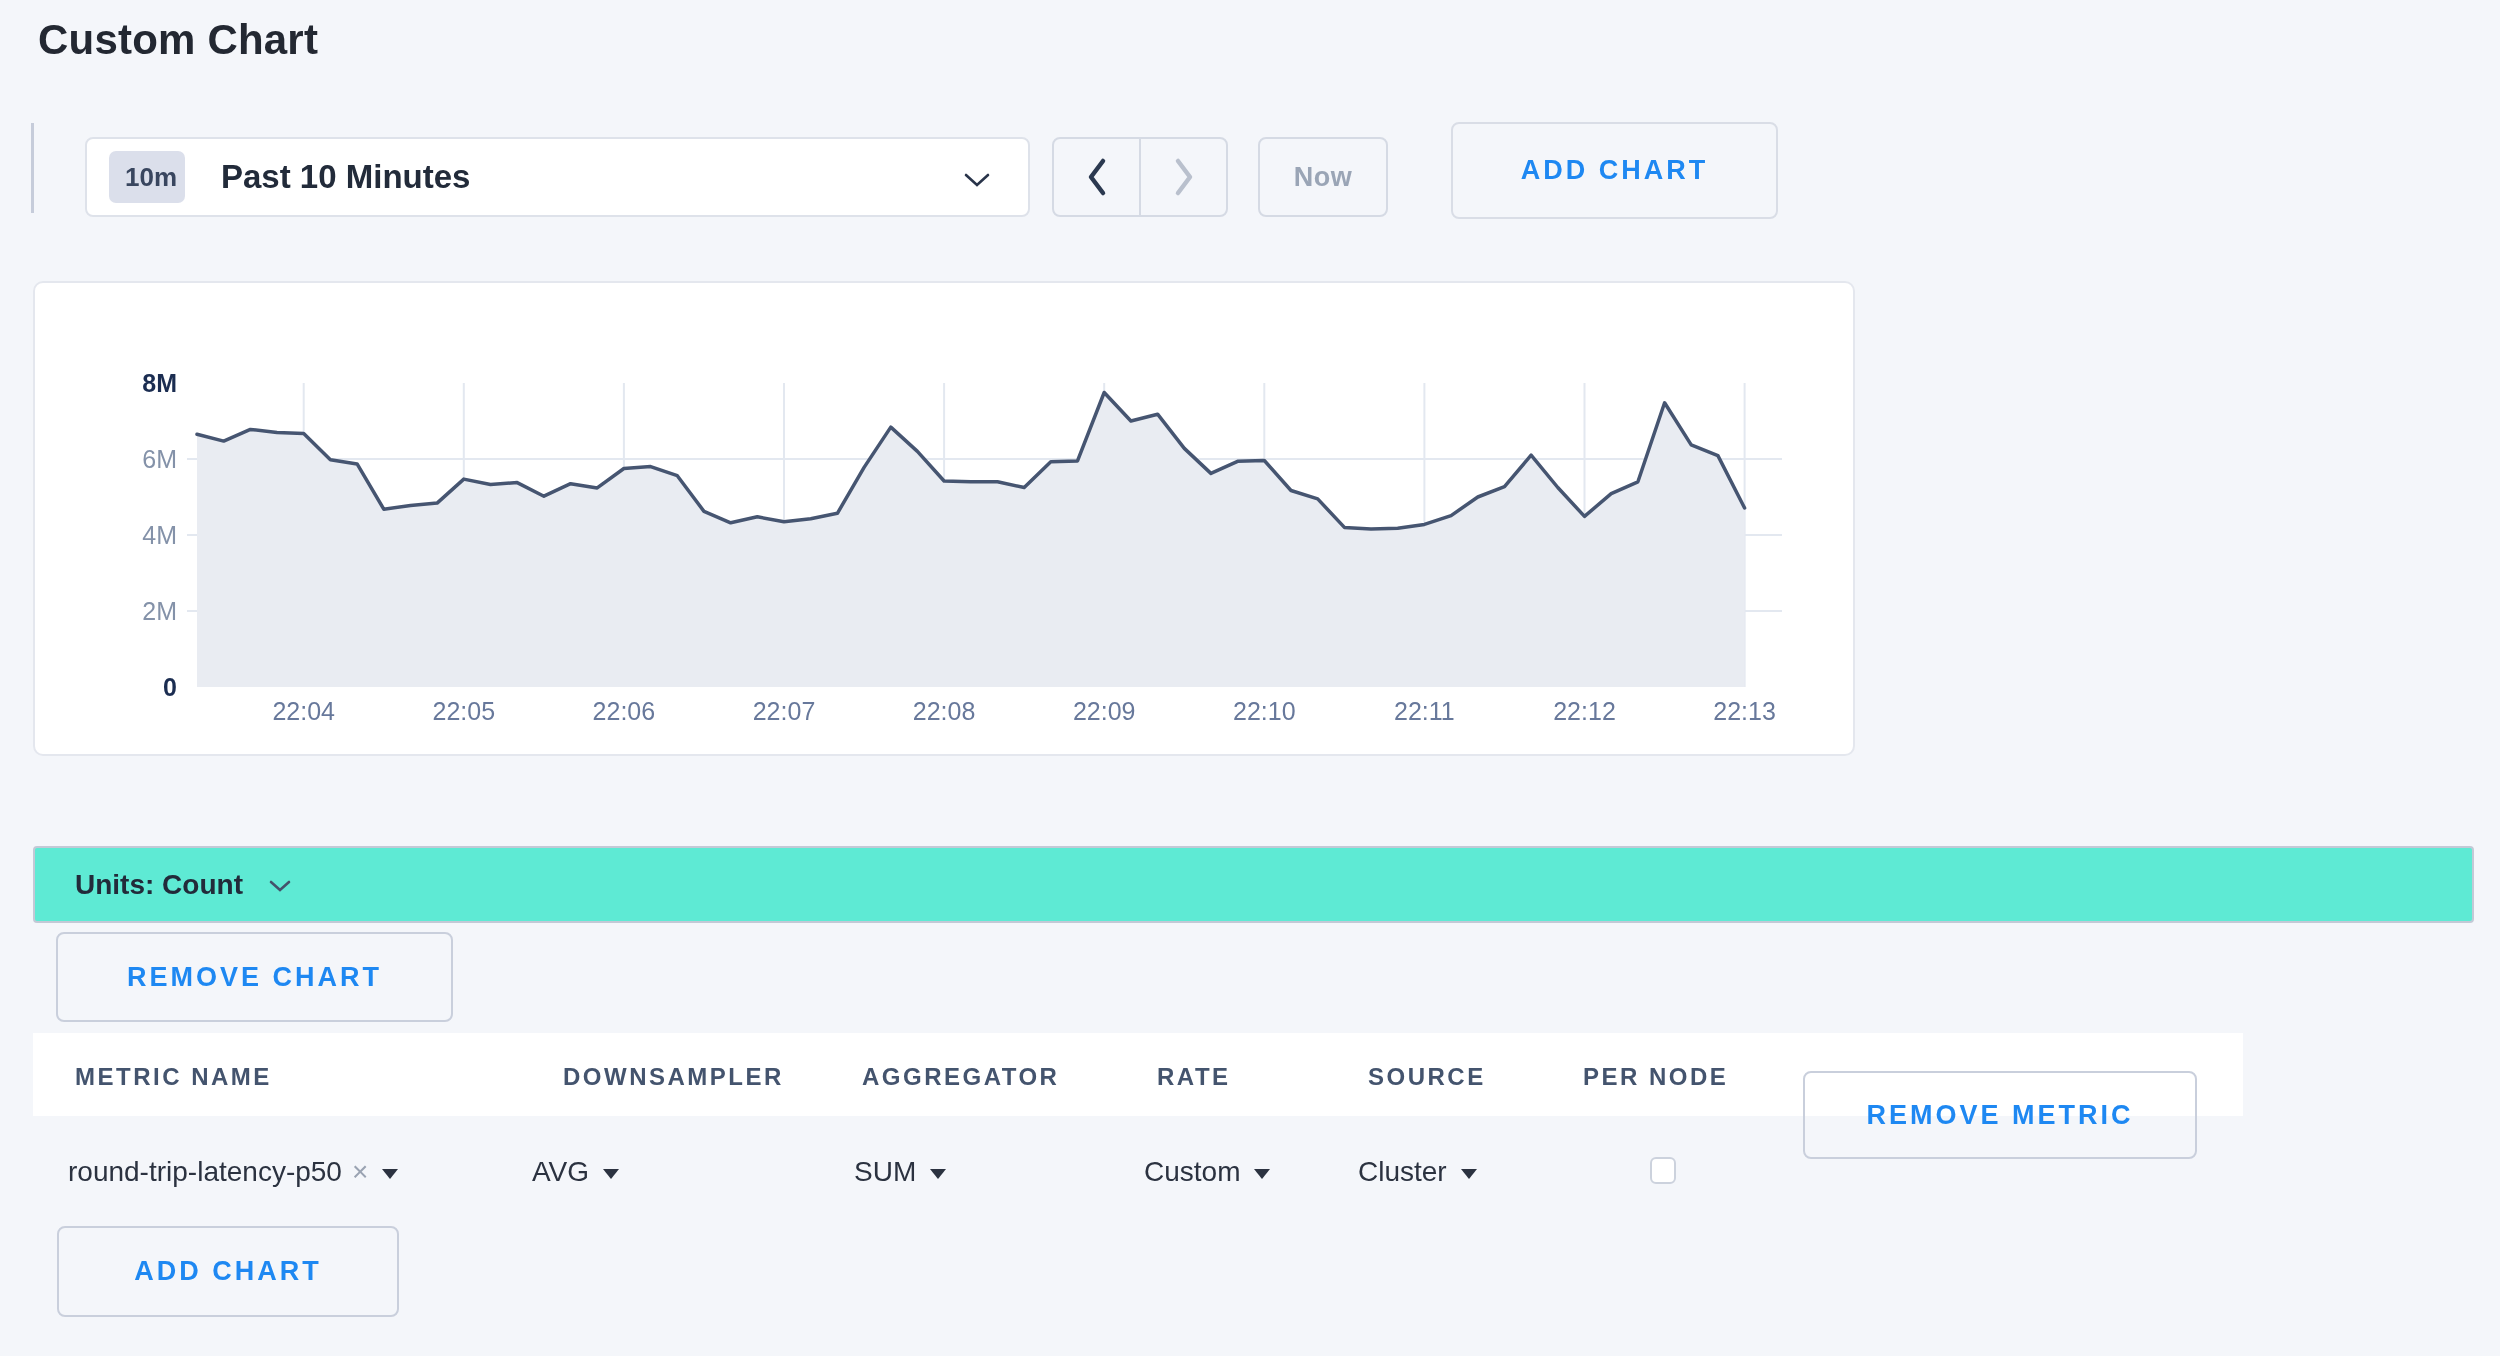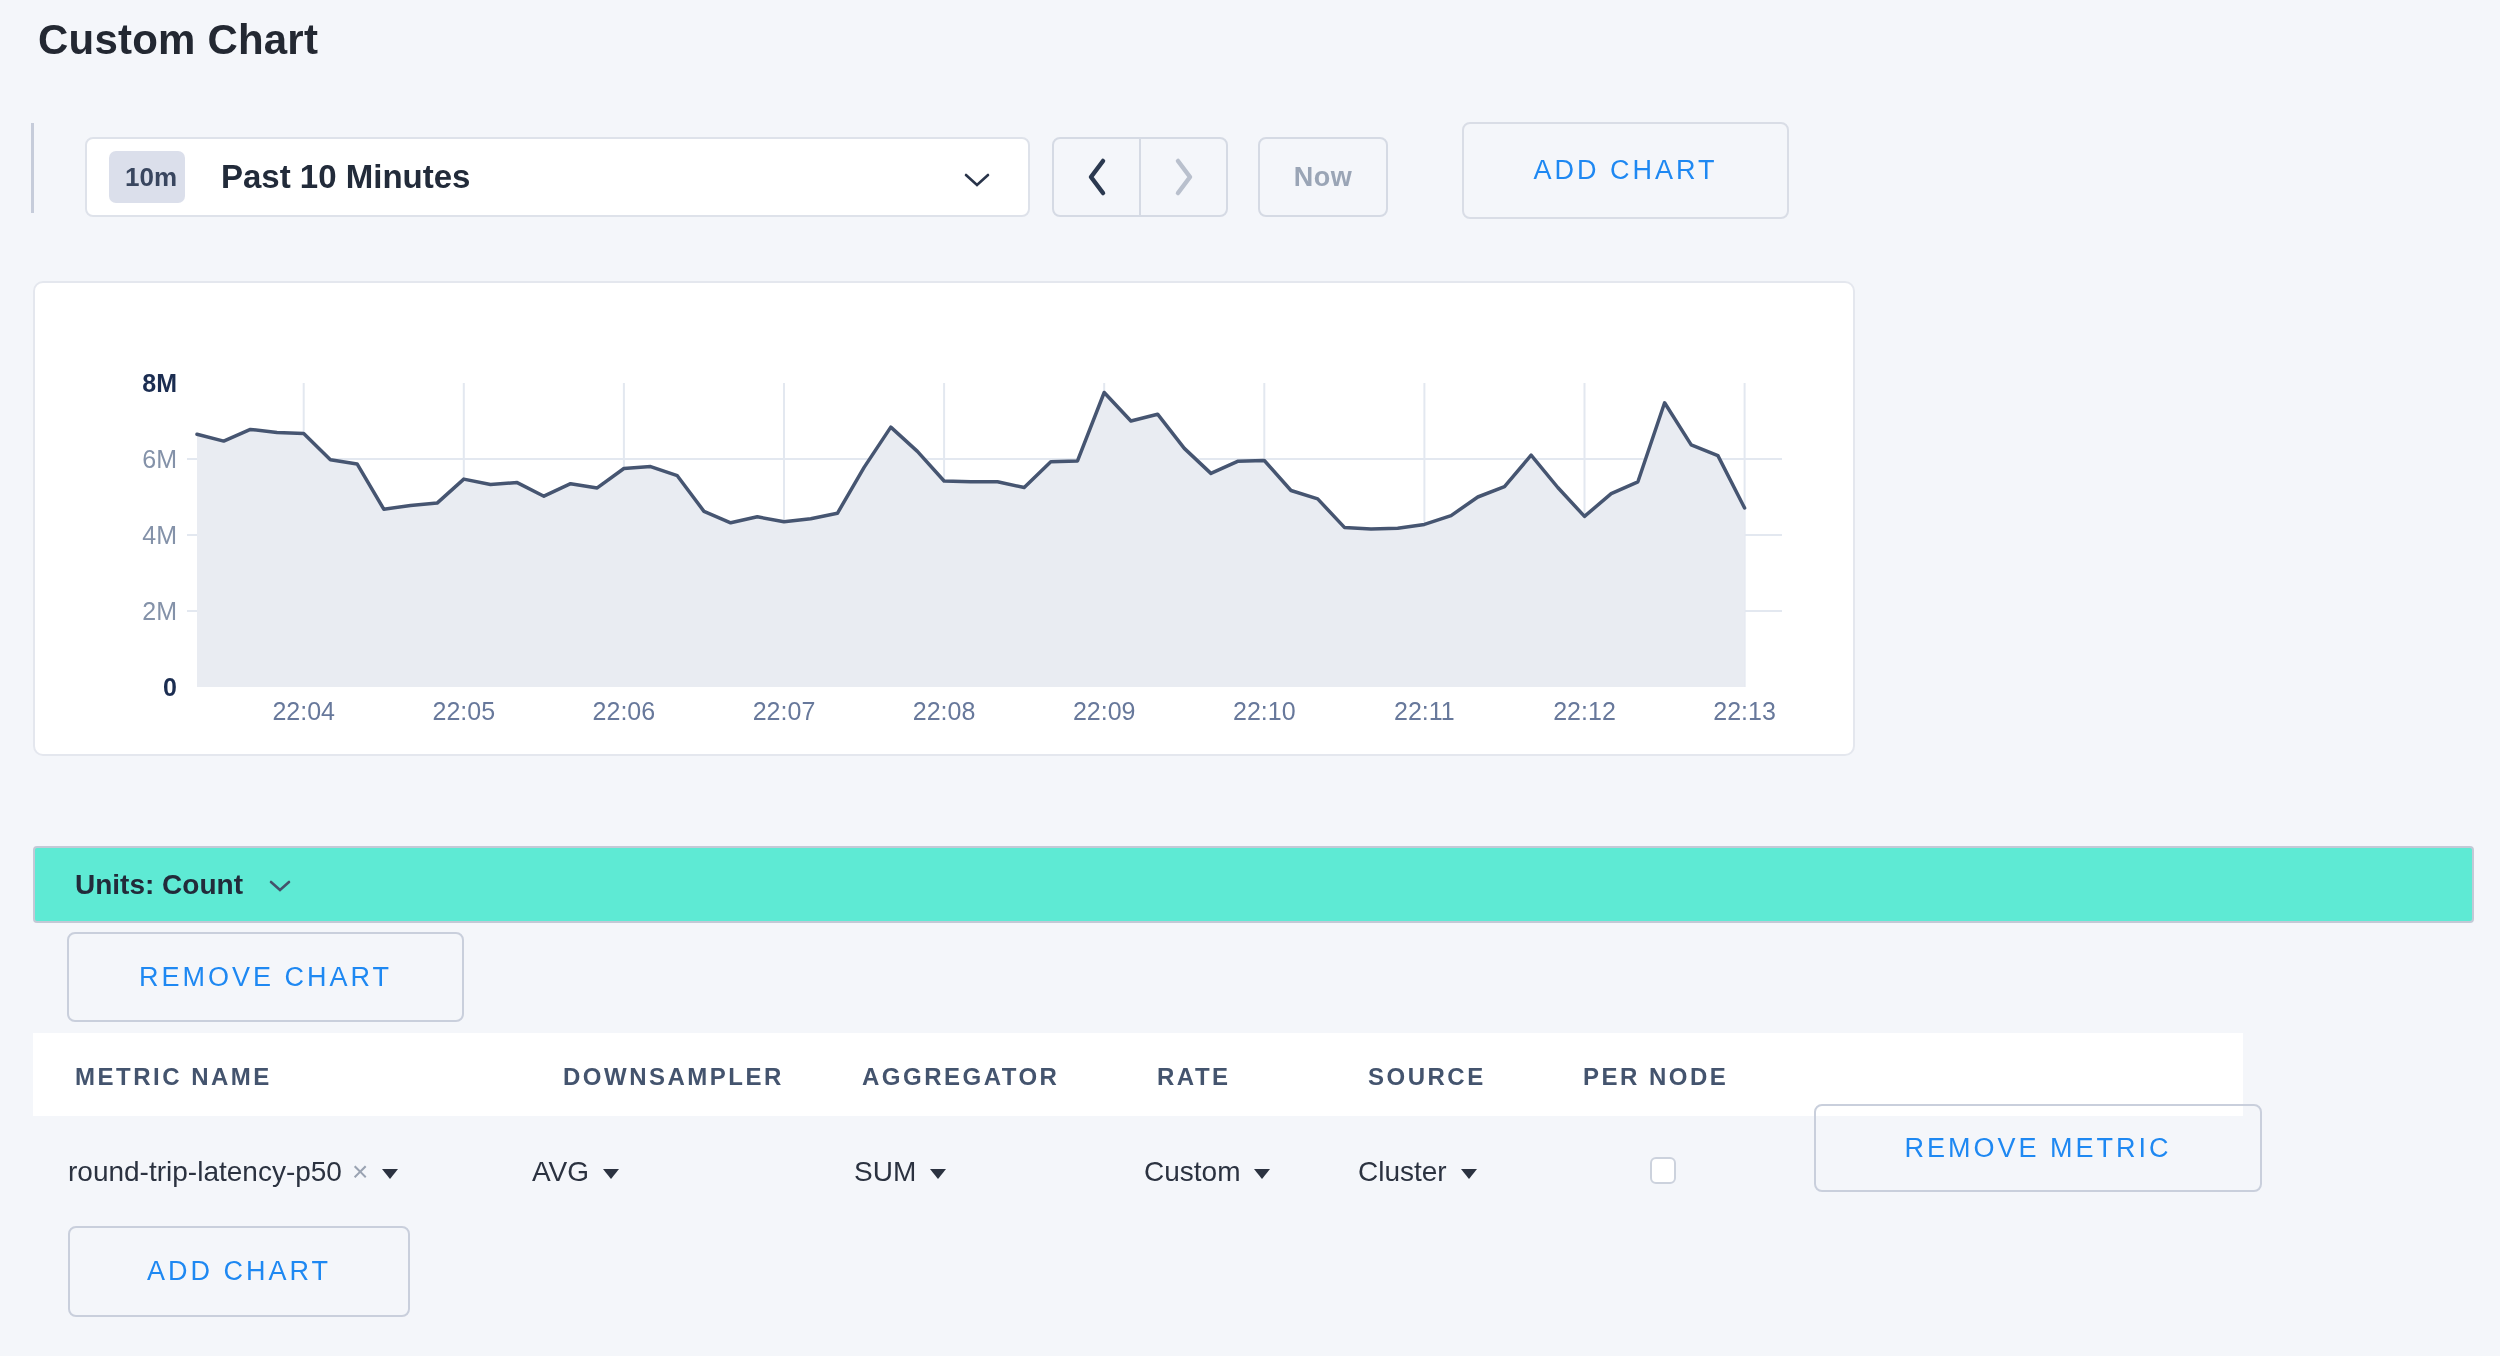--- a/index.html
+++ b/index.html
@@ -25,21 +25,21 @@
          border:2px solid #d5dae4;border-radius:8px;box-sizing:border-box;display:flex;}
   .pager-btn{flex:1;display:flex;align-items:center;justify-content:center;
              background:none;border:none;padding:0;cursor:pointer;}
   .pager-btn.prev{border-right:2px solid #d5dae4;}
 
   .btn{display:flex;align-items:center;justify-content:center;background:none;
        border:2px solid #d5dae4;border-radius:8px;box-sizing:border-box;
        font-family:"Liberation Sans",sans-serif;cursor:pointer;}
   .now-btn{position:absolute;left:1247px;top:137px;width:130px;height:80px;
            font-size:27px;font-weight:600;color:#9aa5b6;letter-spacing:.5px;margin-left:11px;}
-  .blue-btn{color:#1e88f2;font-size:27px;font-weight:400;letter-spacing:3px;border-color:#c9cfdc;margin-left:11px;}
+  .blue-btn{color:#1e88f2;font-size:27px;font-weight:700;letter-spacing:3px;border-color:#c9cfdc;}
   .add-chart-btn{position:absolute;left:1451px;top:122px;width:327px;height:97px;border-color:#d9dde6;}
 
   
   .chart-card{position:absolute;left:33px;top:281px;width:1822px;height:475px;
               background:#fff;border:2px solid #e4e7ee;border-radius:10px;box-sizing:border-box;}
   .chart-card svg{position:absolute;left:0;top:0;}
   .grid{stroke:#e3e8f0;stroke-width:2;}
   .area{fill:#e9ecf2;}
   .dataline{fill:none;stroke:#465571;stroke-width:3.5;stroke-linejoin:round;stroke-linecap:round;}
   .ylbl{fill:#8492a9;font-size:25px;}
@@ -63,21 +63,21 @@
 
   .cell{position:absolute;top:1152px;display:flex;align-items:center;height:40px;cursor:pointer;}
   .cell-metric{left:68px;} .cell-ds{left:532px;} .cell-agg{left:854px;}
   .cell-rate{left:1144px;} .cell-src{left:1358px;}
   .cell-text{font-size:28px;color:#2b3240;}
   .clear-x{font-size:28px;color:#9aa3b2;margin-left:10px;}
   .caret{width:0;height:0;border-left:8px solid transparent;border-right:8px solid transparent;
          border-top:10px solid #2b3240;margin-left:14px;margin-top:4px;}
   .checkbox{position:absolute;left:1650px;top:1157px;width:26px;height:27px;
             background:#fff;border:2px solid #ccd2dd;border-radius:6px;box-sizing:border-box;cursor:pointer;}
-  .remove-metric-btn{position:absolute;left:1803px;top:1104px;width:448px;height:88px;}
+  .remove-metric-btn{position:absolute;left:1803px;top:1071px;width:394px;height:88px;}
   .add-metric-btn{position:absolute;left:57px;top:1226px;width:342px;height:91px;}
 </style>
 </head>
 <body>
 
 <div class="page">
 
   <h1 class="page-title">Custom Chart</h1>
 
   <div class="toolbar-divider"></div>

